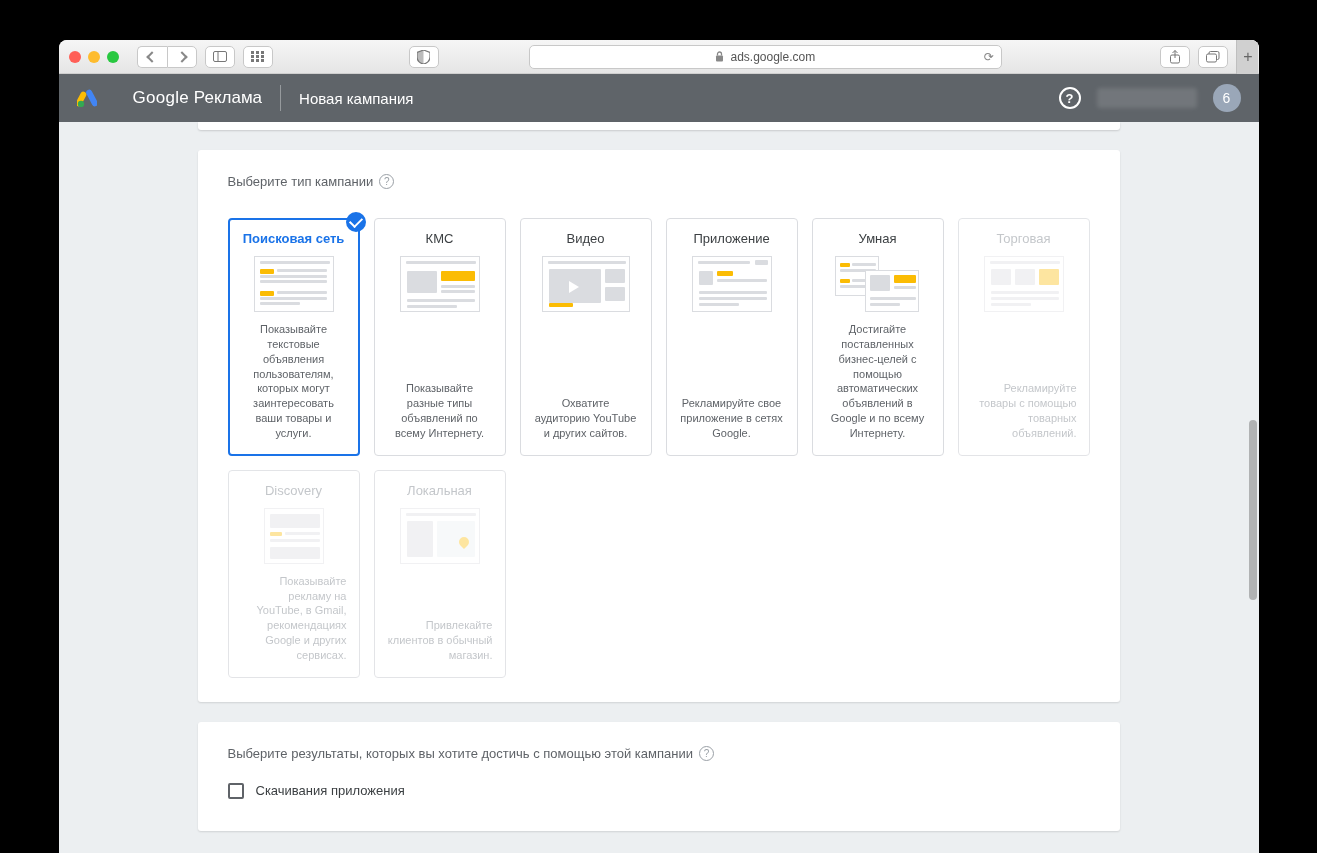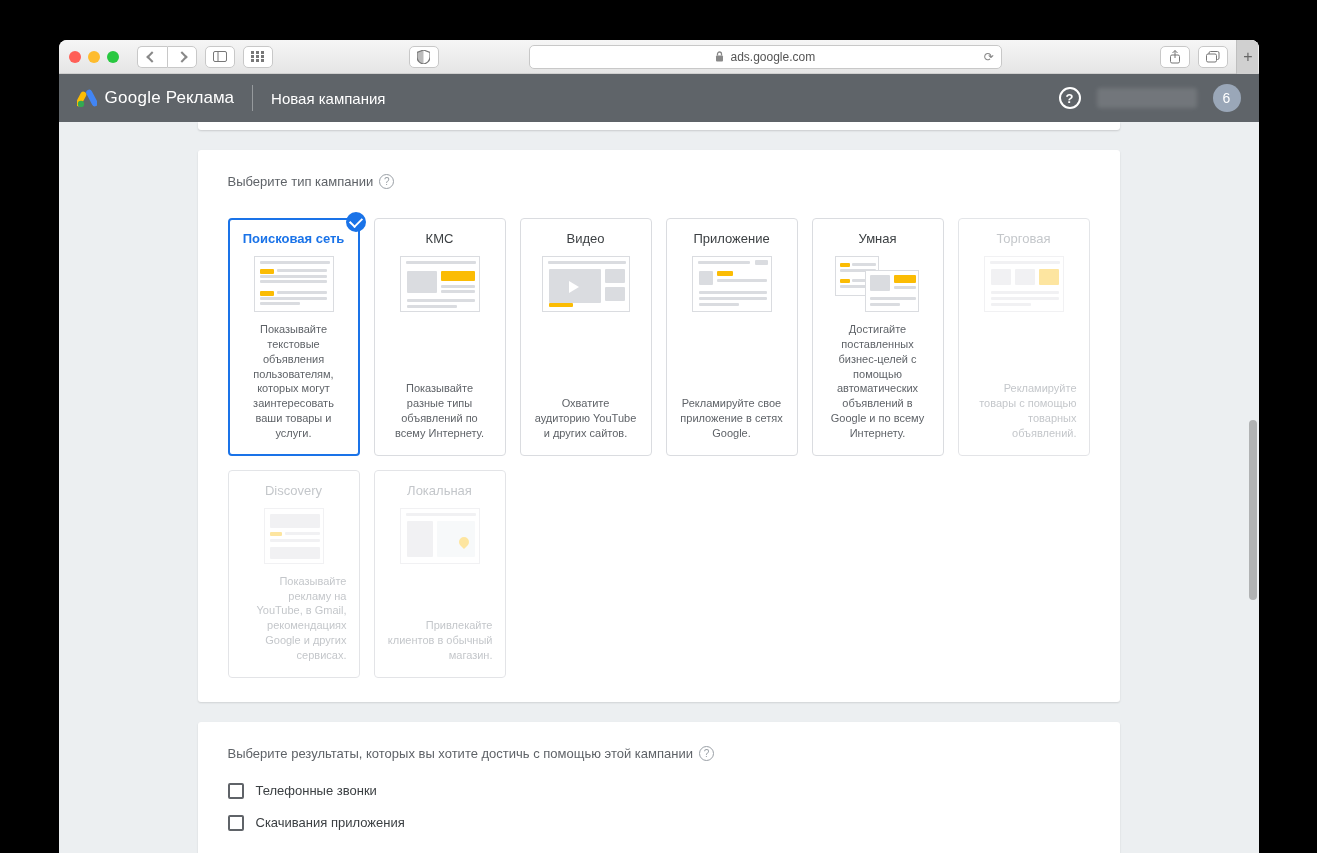--- a/index.html
+++ b/index.html
@@ -23,21 +23,21 @@
   .addr-wrap{flex:0 0 480px;margin:0 auto;display:flex;align-items:center;position:relative;}
   .addr{flex:1;height:24px;border:1px solid #c8c8c8;border-radius:5px;background:#fff;display:flex;align-items:center;justify-content:center;font-size:12px;color:#555;gap:6px;margin-left:7px;}
   .reload{position:absolute;right:8px;top:50%;transform:translateY(-50%);font-size:12px;color:#888;}
   .right-btns{margin-left:auto;display:flex;gap:8px;align-items:center;}
   .newtab{width:22px;height:34px;background:#d0d0d0;border-left:1px solid #bfbfbf;display:flex;align-items:center;justify-content:center;color:#666;font-size:16px;margin-right:-10px;}
   
   .app-bar{height:48px;background:#5f6469;display:flex;align-items:center;color:#fff;padding:0 18px;}
   .gads-logo{display:flex;align-items:center;gap:10px;font-size:17px;}
   .gads-icon{width:18px;height:18px;position:relative;}
   .gads-icon svg{display:block;}
-  .gads-brand{font-weight:400;letter-spacing:.3px;}
+  .gads-brand{font-weight:400;letter-spacing:.3px;margin-left:28px;}
   .gads-sub{font-weight:300;}
   .vdiv{width:1px;height:26px;background:rgba(255,255,255,.35);margin:0 18px;}
   .app-title{font-size:15px;}
   .app-right{margin-left:auto;display:flex;align-items:center;gap:16px;}
   .help-circ{width:22px;height:22px;border:2px solid #fff;border-radius:50%;display:flex;align-items:center;justify-content:center;font-size:13px;font-weight:700;}
   .acct-blur{width:100px;height:20px;border-radius:3px;background:rgba(255,255,255,.12);filter:blur(2px);}
   .avatar{width:28px;height:28px;border-radius:50%;background:#9aa7b8;color:#fff;display:flex;align-items:center;justify-content:center;font-size:14px;}
   
   .page{background:#eceff1;padding:0 0 30px;min-height:640px;}
   .content{max-width:922px;margin:0 auto;}
@@ -317,24 +317,20 @@
         </div>
       </div>
 
       <div class="card">
         <div class="section-label">
           <span>Выберите результаты, которых вы хотите достичь с помощью этой кампании</span>
           <span class="qmark">?</span>
         </div>
         <label class="check-row">
           <span class="cbox"></span>
-          <span>Телефонные звонки</span>
-        </label>
-        <label class="check-row">
-          <span class="cbox"></span>
           <span>Скачивания приложения</span>
         </label>
       </div>
 
       <div class="footer-btns">
         <button class="btn-flat">НАЗАД</button>
         <button class="btn-primary">ПРОДОЛЖИТЬ</button>
       </div>
 
     </div>

